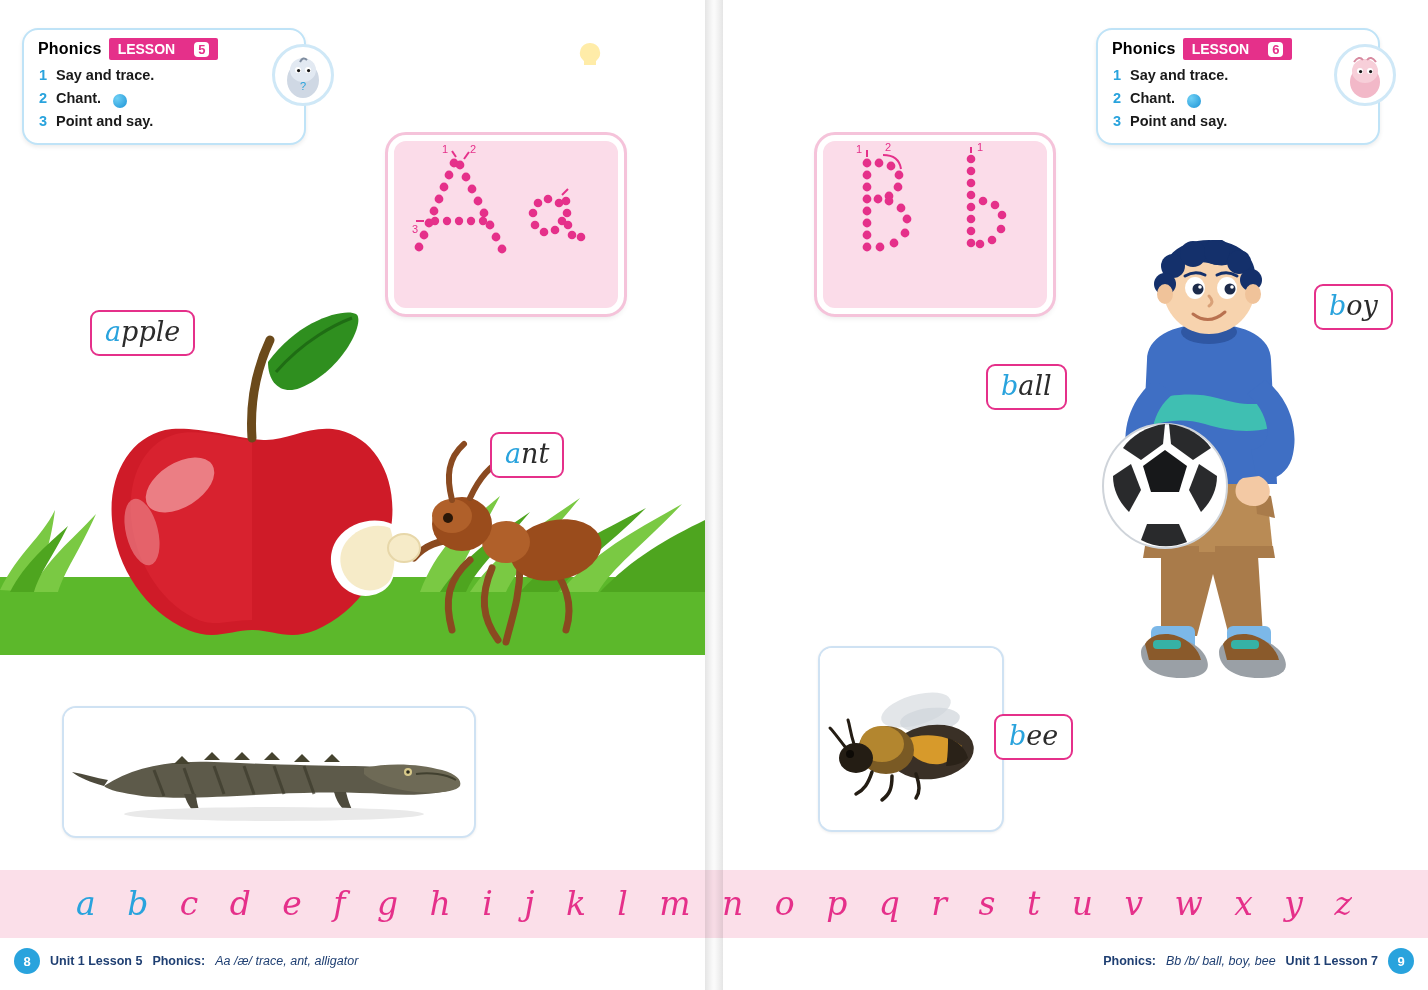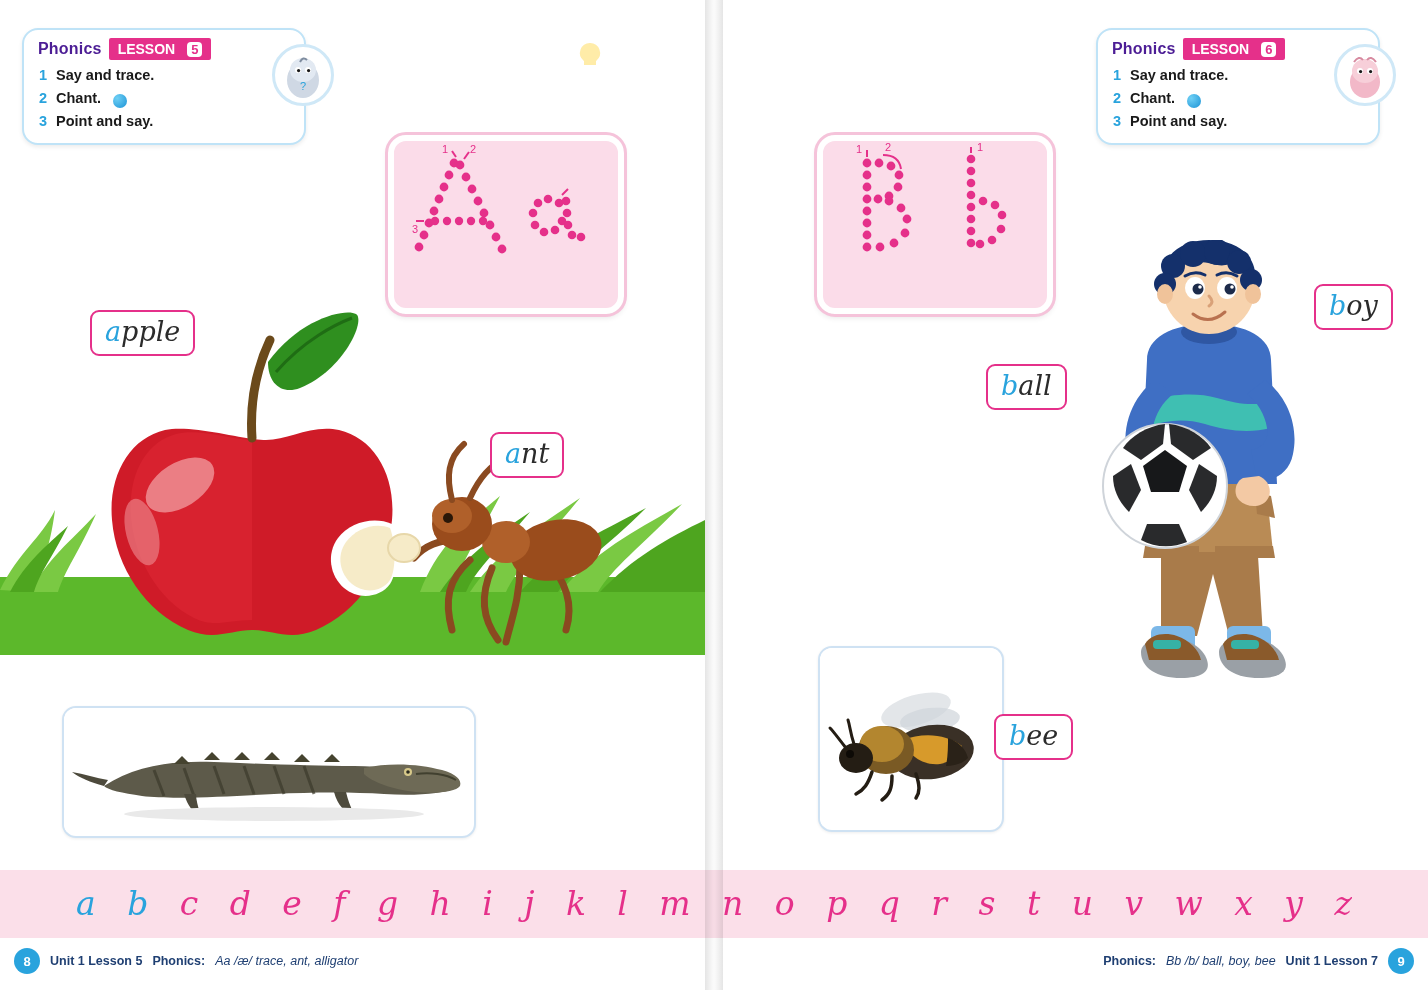--- a/index.html
+++ b/index.html
@@ -27,24 +27,24 @@
 
   
   .instr{
     position:absolute;z-index:8;
     background:#ffffff;border:2px solid #bfe3f7;border-radius:16px;
     box-shadow:0 2px 4px rgba(0,0,0,.08);
     padding:8px 18px 10px 14px;
   }
   .instr.left{left:22px;top:28px;width:248px;}
   .instr-head{display:flex;align-items:center;gap:7px;margin-bottom:4px;}
-  .ph-label{color:#4c1d95;font-weight:bold;font-size:16px;letter-spacing:.2px;}
+  .ph-label{color:#000000;font-weight:bold;font-size:16px;letter-spacing:.2px;}
   .lesson-pill{
     background:#e5308a;color:#fff;font-weight:bold;font-size:14px;
-    padding:3px 9px 3px 9px;border-radius:2px;display:flex;align-items:center;gap:12px;
+    padding:3px 9px 3px 9px;border-radius:2px;display:flex;align-items:center;gap:19px;
   }
   .lesson-num{
     background:#fff;color:#e5308a;border-radius:4px;padding:0 4px;font-size:13px;line-height:15px;
   }
   .instr ol{list-style:none;margin:0;padding:0;}
   .instr li{display:flex;gap:8px;align-items:center;font-size:14.5px;font-weight:bold;color:#1a1a1a;line-height:23px;}
   .instr li .n{color:#29a3dd;font-weight:bold;width:10px;text-align:center;}
   .audio-ico{display:inline-block;width:14px;height:14px;border-radius:50%;
     background:radial-gradient(circle at 30% 30%,#6fd0f5,#1c93d6);margin-left:4px;position:relative;top:2px;}
 

